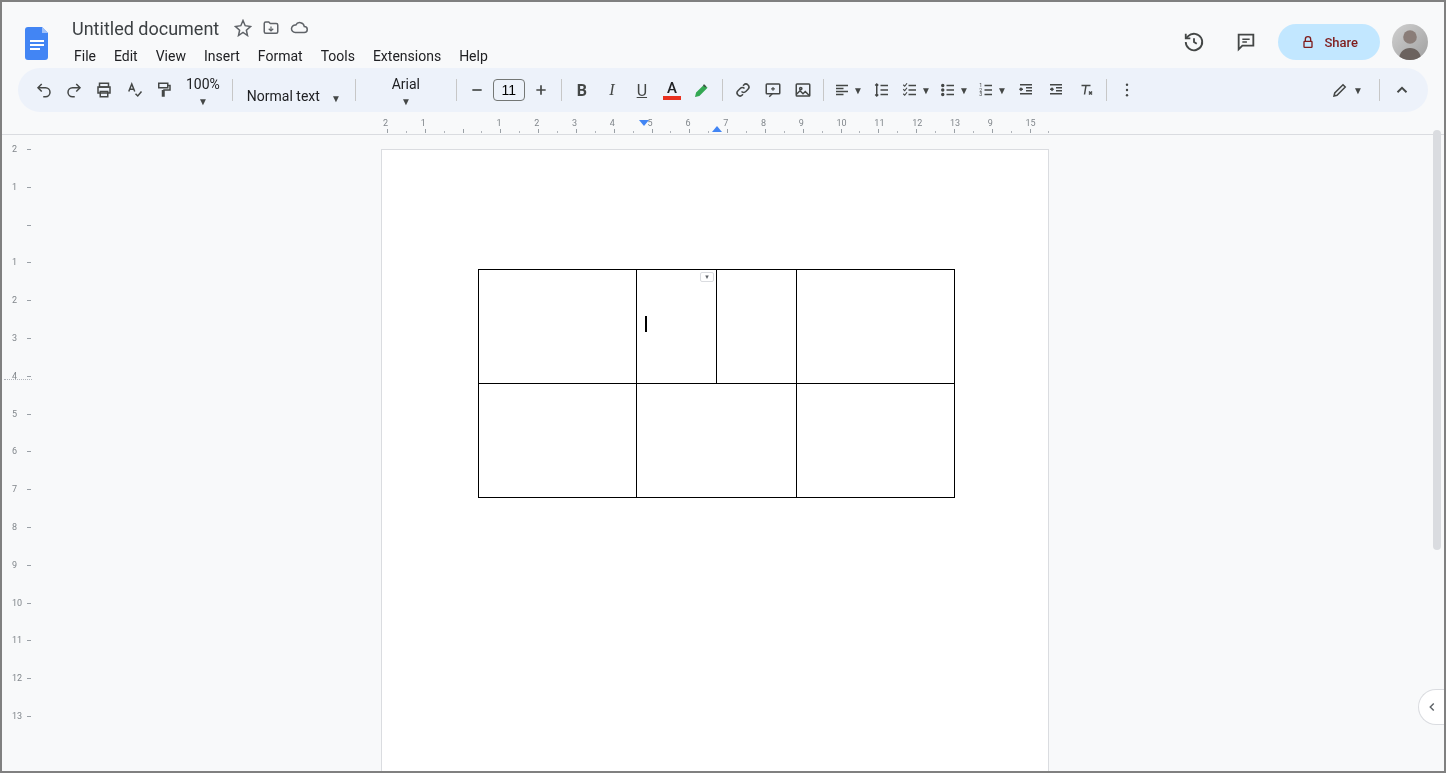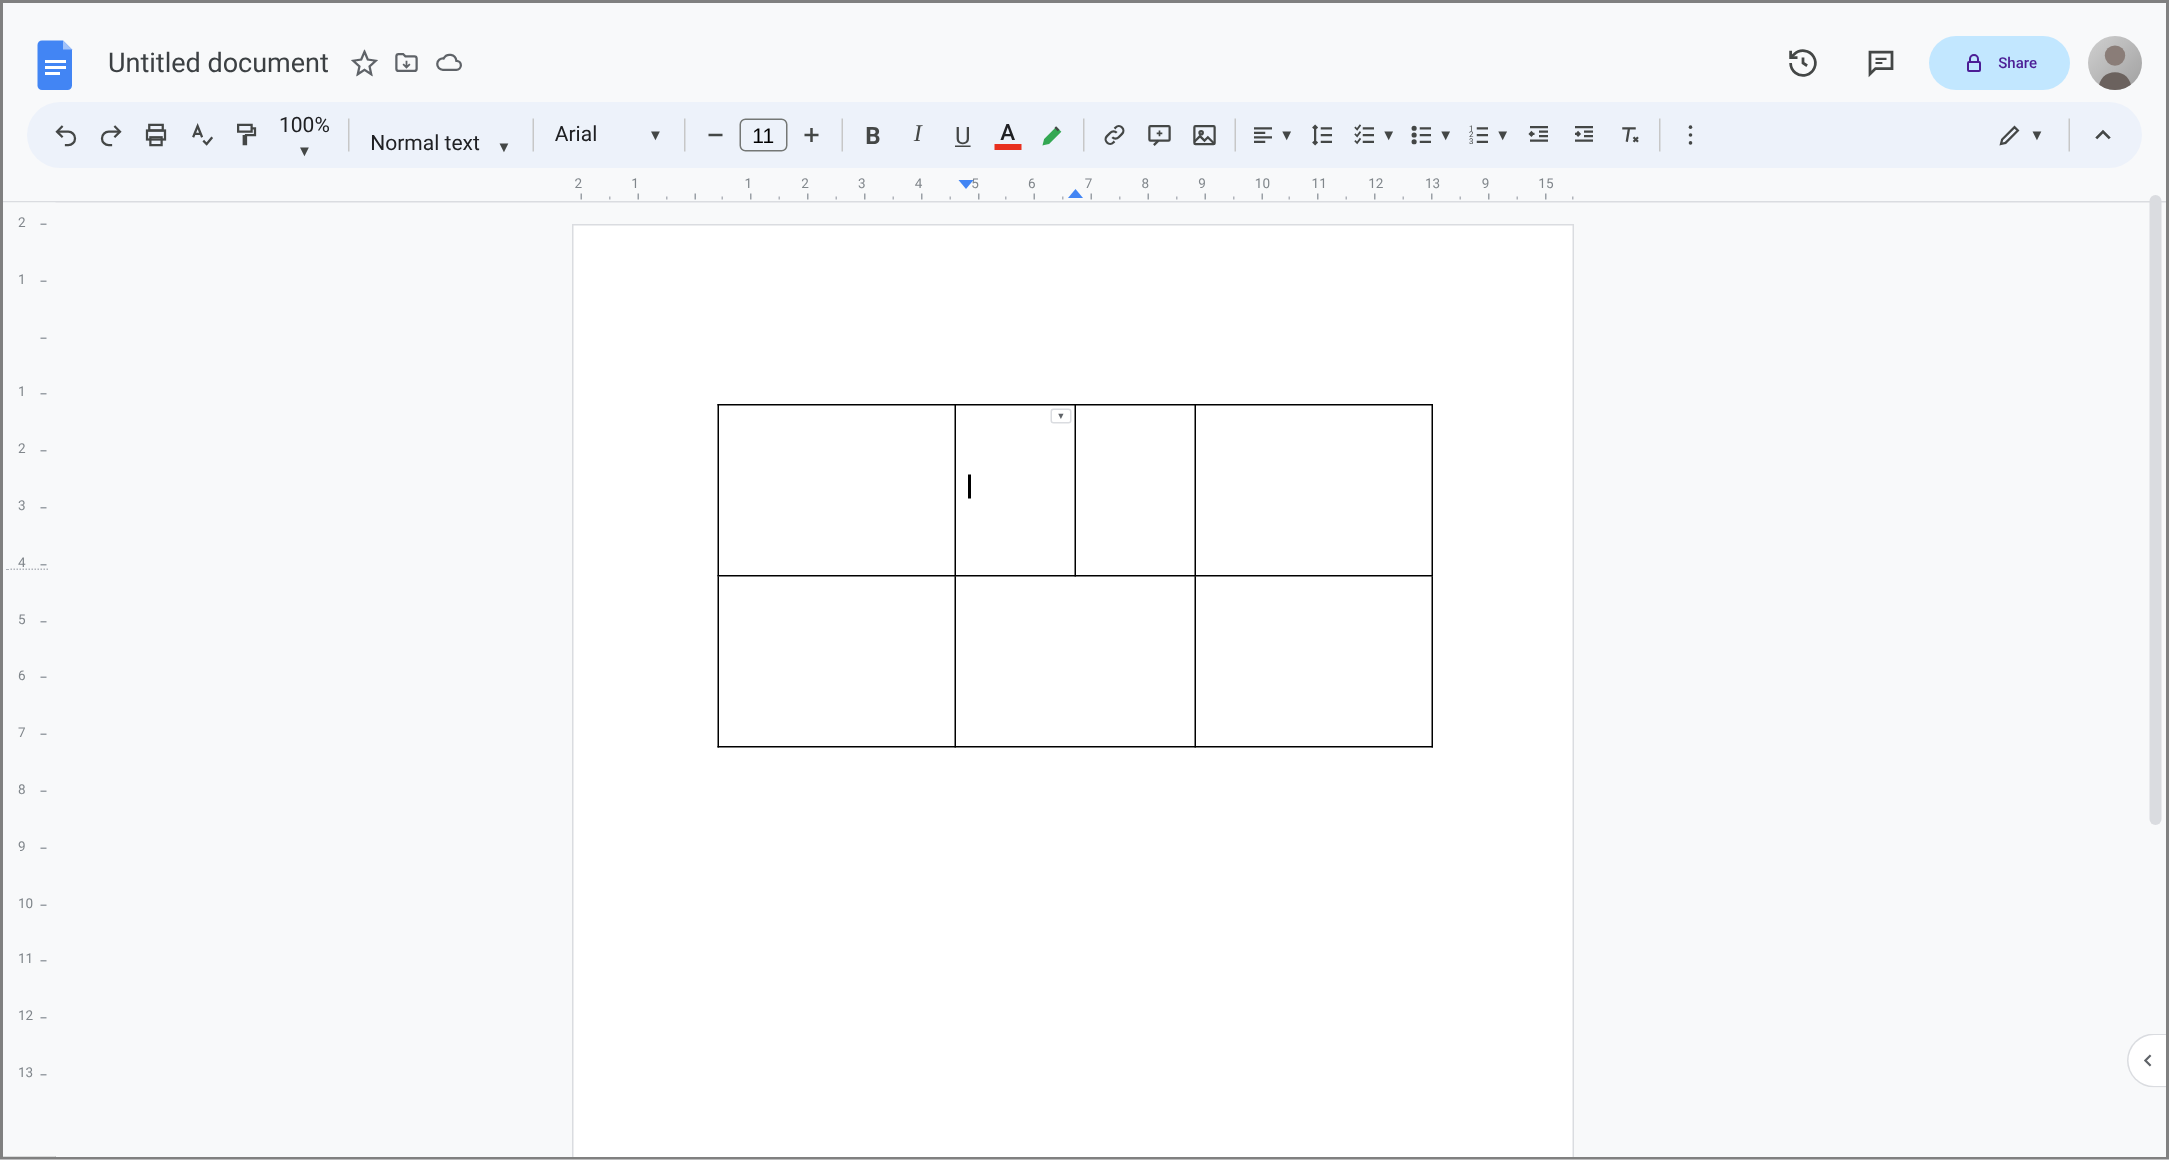--- a/index.html
+++ b/index.html
@@ -90,22 +90,22 @@
   color: #444746;
 }
 .share-btn {
   background: #c2e7ff;
   border-radius: 40px;
   padding: 10px 22px;
   display: flex;
   align-items: center;
   gap: 8px;
   cursor: pointer;
-  color: #4c1d95;
-  font-size: 10px;
+  color: #7f1d1d;
+  font-size: 13px;
   font-weight: 500;
 }
 .avatar {
   width: 36px;
   height: 36px;
   border-radius: 50%;
   background: linear-gradient(135deg, #d0d0d0, #a0a0a0);
   overflow: hidden;
   display: flex;
   align-items: flex-end;
@@ -172,20 +172,21 @@
   display: flex;
   align-items: center;
   justify-content: space-between;
   gap: 4px;
   padding: 0 8px;
   font-size: 14px;
   color: #202124;
   cursor: pointer;
   height: 28px;
   width: 88px;
+  flex-direction: column;
 }
 .font-size-group {
   display: flex;
   align-items: center;
   gap: 2px;
 }
 .font-size-input {
   width: 32px;
   height: 22px;
   border: 1px solid #747775;
@@ -438,20 +439,30 @@
             <path d="M3 6a2 2 0 0 1 2-2h4l2 2h8a2 2 0 0 1 2 2v9a2 2 0 0 1-2 2H5a2 2 0 0 1-2-2z"></path>
             <path d="M12 10v6m-3-3l3 3 3-3" stroke-width="1.6"></path>
           </svg>
       </span>
       <span class="title-icon">
         <svg width="18" height="18" viewBox="0 0 24 24" fill="none" stroke="currentColor" stroke-width="2">
             <path d="M7 18a5 5 0 1 1 .7-9.95A6 6 0 0 1 19 10a4 4 0 0 1 0 8H7z"></path>
           </svg>
       </span>
     </div>
+    <div class="menu-row">
+      <span class="menu-item">File</span>
+      <span class="menu-item">Edit</span>
+      <span class="menu-item">View</span>
+      <span class="menu-item">Insert</span>
+      <span class="menu-item">Format</span>
+      <span class="menu-item">Tools</span>
+      <span class="menu-item">Extensions</span>
+      <span class="menu-item">Help</span>
+    </div>
   </div>
   <div class="header-right">
     <div class="header-icon-btn">
       <svg width="22" height="22" viewBox="0 0 24 24" fill="none" stroke="currentColor" stroke-width="2">
           <path d="M3 12a9 9 0 1 0 2.6-6.3L3 8"></path>
           <path d="M3 3v5h5"></path>
           <path d="M12 8v4l3 2"></path>
         </svg>
     </div>
     <div class="header-icon-btn">

